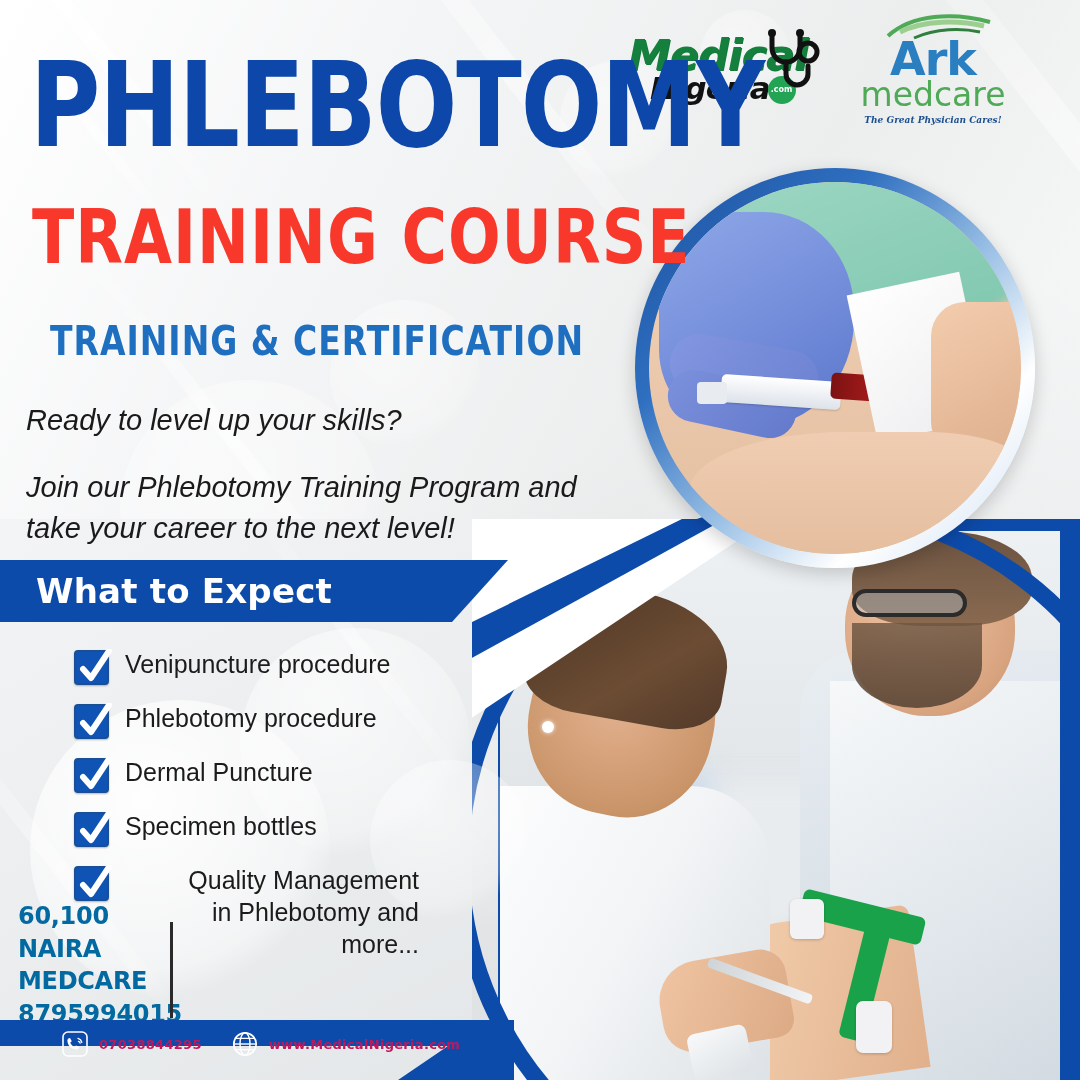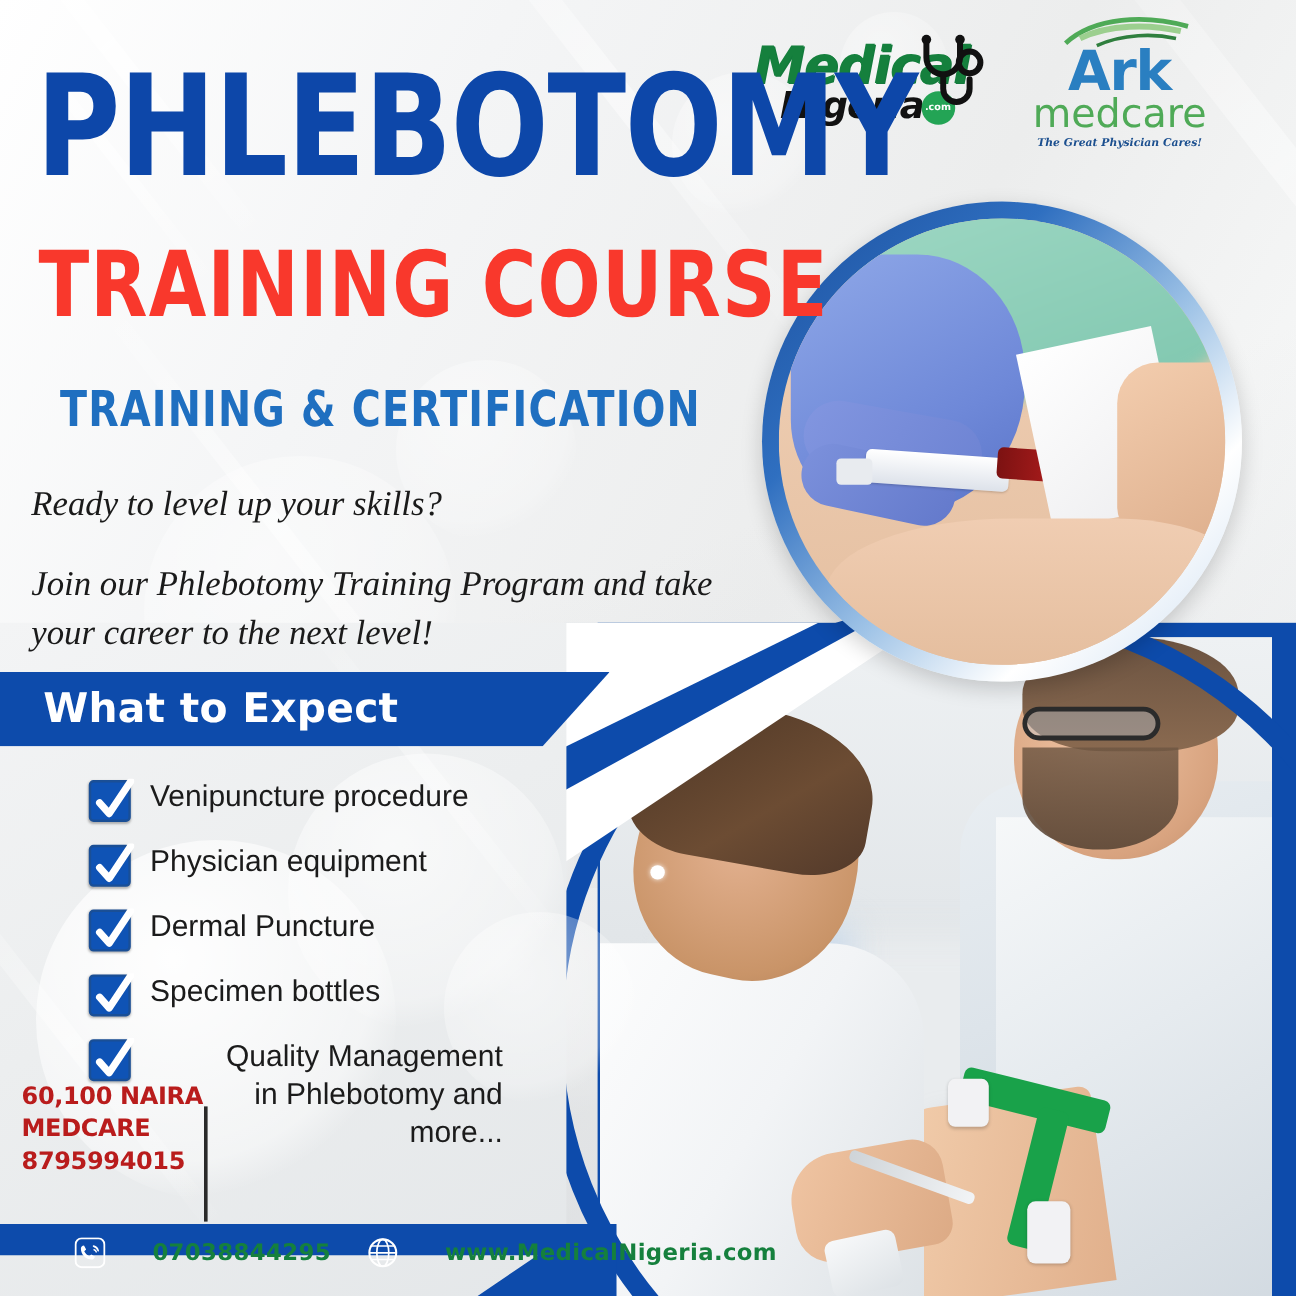--- a/index.html
+++ b/index.html
@@ -95,21 +95,21 @@
     position:absolute;left:50px;top:320px;
     font-family:"DejaVu Sans", sans-serif;
     font-weight:bold;font-size:33px;line-height:1;
     color:#1f6fc0;letter-spacing:1px;
     transform:scaleY(1.25);transform-origin:left top;
     white-space:nowrap;
   }
 
   .lede{
     position:absolute;left:26px;top:400px;width:610px;
-    font-family:Liberation Serif, serif;
+    font-family:Liberation Sans, sans-serif;
     font-style:italic;font-size:29px;line-height:1.42;color:#1a1a1a;
   }
   .lede p{margin:0 0 26px 0;}
   .lede p:last-child{margin-bottom:0;}
 
   
   .banner{
     position:absolute;left:0;top:560px;width:508px;height:62px;
     background:#0d4bab;
     clip-path:polygon(0 0, 508px 0, 452px 62px, 0 62px);
@@ -131,21 +131,21 @@
   .ck-box svg{position:absolute;left:2px;top:-3px;}
   .ck-text{
     font-family:"Liberation Sans", sans-serif;
     font-size:25px;line-height:1.28;color:#1b1b1b;
   }
 
   
   .price{
     position:absolute;left:18px;top:900px;width:160px;
     font-family:"DejaVu Sans", sans-serif;font-weight:bold;
-    font-size:20px;line-height:1.36;color:#b91c1c;letter-spacing:-.3px;
+    font-size:24px;line-height:1.36;color:#0369a1;letter-spacing:-.3px;
   }
   .sched{
     position:absolute;left:178px;top:906px;width:330px;
     padding-left:18px;
     font-family:"DejaVu Sans", sans-serif;font-weight:bold;
     font-size:17px;line-height:1.45;color:#111;letter-spacing:-.2px;
   }
   .sched-rule{
     position:absolute;left:170px;top:922px;width:3px;height:96px;background:#2a2a2a;
   }
@@ -156,21 +156,21 @@
     background:#0d4bab;
     clip-path:polygon(0 0, 514px 0, 514px 60px, 398px 60px, 448px 26px, 0 26px);
   }
   .footer-inner{
     position:absolute;left:0;top:1020px;width:514px;height:48px;
     display:flex;align-items:center;gap:30px;padding-left:62px;
   }
   .f-item{display:flex;align-items:center;gap:11px;}
   .f-icon{width:26px;height:26px;flex:0 0 auto;}
   .f-text{
-    font-family:"DejaVu Sans", sans-serif;font-weight:bold;font-size:19px;color:#15803d;letter-spacing:.3px;margin-left:28px;
+    font-family:"DejaVu Sans", sans-serif;font-weight:bold;font-size:13px;color:#be185d;letter-spacing:.3px;
   }
 
   
   .photo-panel{
     position:absolute;left:500px;top:531px;width:560px;height:549px;
     overflow:hidden;
     background:#dfe3e6;
   }
 
   
@@ -333,21 +333,21 @@
       </span>
       <span class="ck-text">Venipuncture procedure</span>
     </div>
 
     <div class="ck-row">
       <span class="ck-box">
         <svg width="34" height="40" viewBox="0 0 34 40">
           <path d="M5 20 L13 29 L31 2" fill="none" stroke="#ffffff" stroke-width="6" stroke-linecap="round" stroke-linejoin="round"></path>
         </svg>
       </span>
-      <span class="ck-text">Physician equipment</span>
+      <span class="ck-text">Phlebotomy procedure</span>
     </div>
 
     <div class="ck-row">
       <span class="ck-box">
         <svg width="34" height="40" viewBox="0 0 34 40">
           <path d="M5 20 L13 29 L31 2" fill="none" stroke="#ffffff" stroke-width="6" stroke-linecap="round" stroke-linejoin="round"></path>
         </svg>
       </span>
       <span class="ck-text">Dermal Puncture</span>
     </div>

